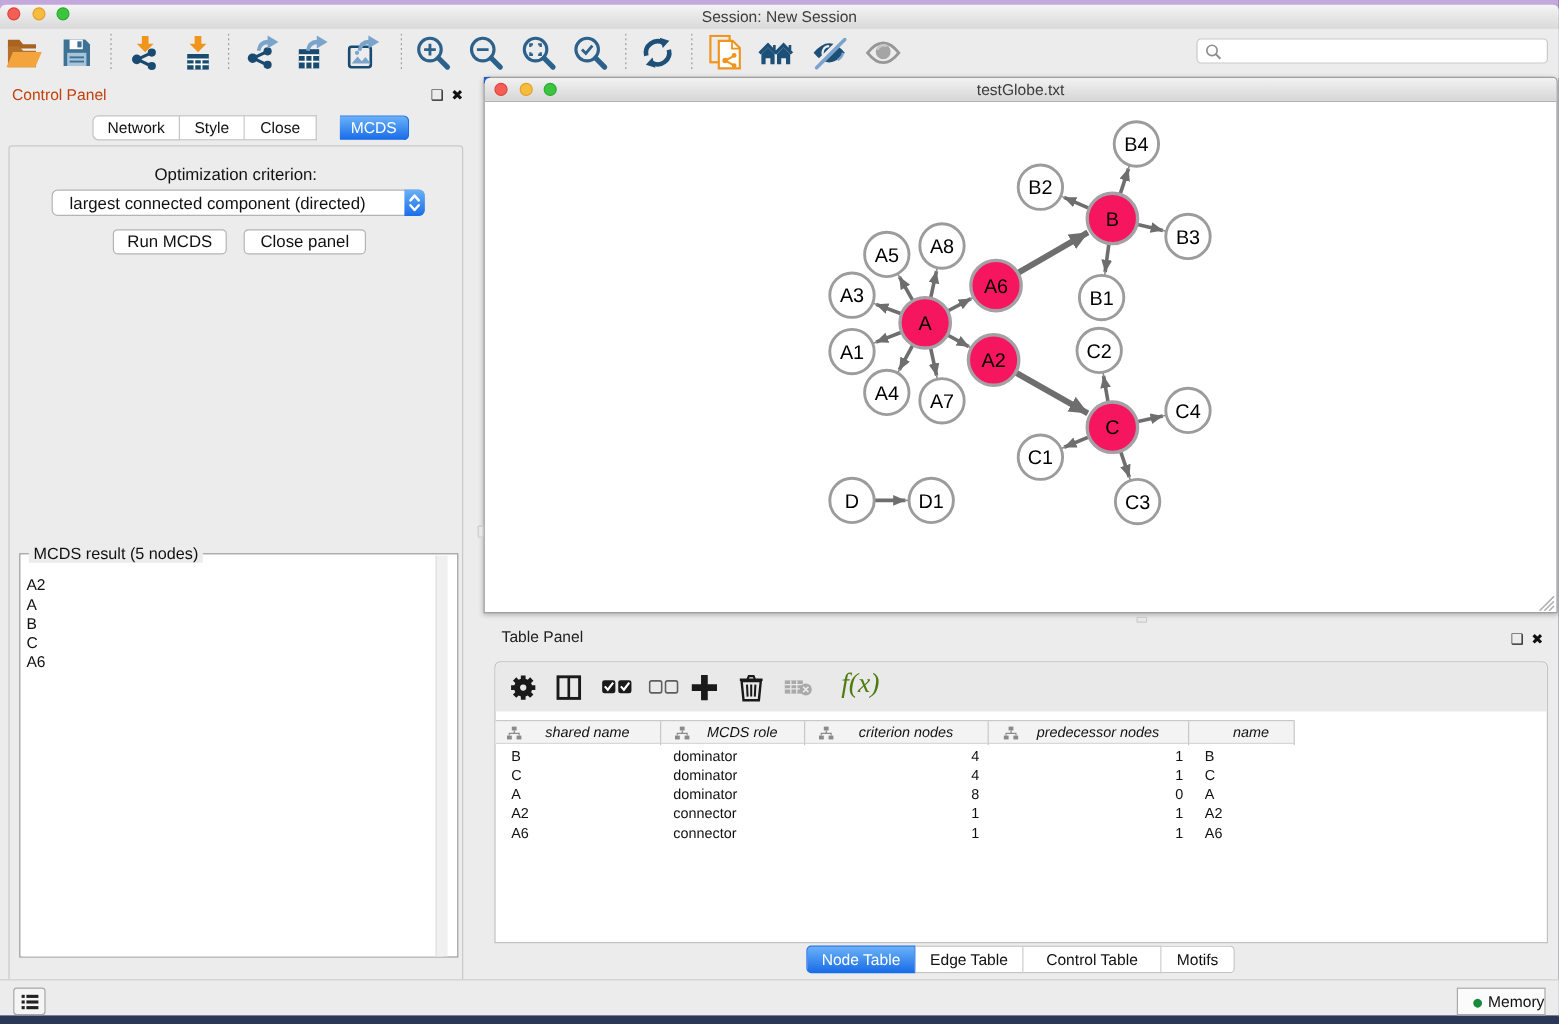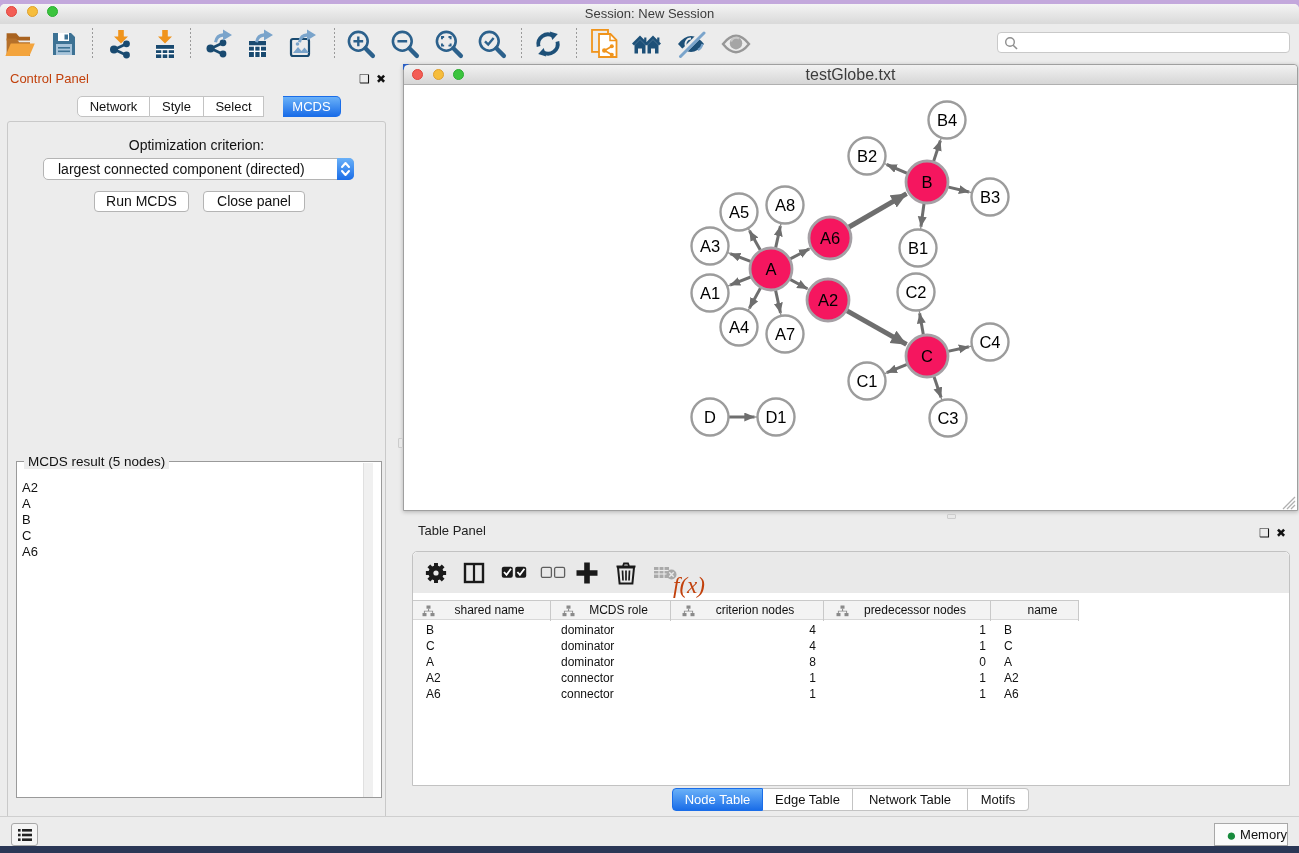--- a/index.html
+++ b/index.html
@@ -40,31 +40,31 @@
 #btnRun { left:86px; width:95px; }
 #btnClose { left:195px; width:102px; }
 #fieldset { left:8px; top:339px; width:366px; height:337px; border:1px solid #9a9a9a; background:#fff; }
 #legend { left:7px; top:-8px; background:#ececec; padding:0 4px; font-size:13.5px; color:#111; z-index:3; }
 #mcdsList { left:1px; top:1px; width:351px; height:334px; background:#fff; font-size:13px; color:#111; line-height:16px; padding:17px 0 0 4px; }
 #mcdsScroll { right:8px; top:1px; width:10px; height:334px; background:#f0f0f0; border-left:1px solid #e0e0e0; }
 
 
 #netwin { left:403px; top:60px; width:895px; height:447px; background:#fff; border:1px solid #9f9f9f; border-radius:4px 4px 0 0; box-shadow:0 1px 4px rgba(0,0,0,.25); }
 #netTitleBar { left:0; top:0; width:893px; height:20px; background:linear-gradient(#f2f2f2,#d6d6d6); border-bottom:1px solid #b0b0b0; border-radius:4px 4px 0 0; }
-#netTitleBar .t { width:100%; text-align:center; font-size:16px; color:#3c3c3c; line-height:20px; }
+#netTitleBar .t { width:100%; text-align:center; font-size:13px; color:#3c3c3c; line-height:20px; }
 .ntl { width:11px; height:11px; border-radius:50%; top:4px; }
 #ntl1 { left:8px;  background:#f35e56; border:1px solid #e0443c; }
 #ntl2 { left:28.5px; background:#f6bd3c; border:1px solid #dfa02e; }
 #ntl3 { left:49px;  background:#3cc43e; border:1px solid #2aad33; }
 
 
 #tpTitle { left:418px; top:519px; font-size:13px; color:#222; }
 #tablePanel { left:412px; top:547px; width:878px; height:235px; background:#fff; border:1px solid #c2c2c2; border-radius:5px 5px 0 0; }
 #tpToolbar { left:0; top:0; width:876px; height:41px; background:#e9e9e9; border-radius:5px 5px 0 0; }
-#thead { left:0; top:48px; width:666px; height:20px; background:#f3f3f3; border-bottom:1px solid #d8d8d8; border-top:1px solid #c9c9c9; }
+#thead { left:0; top:48px; width:666px; height:20px; background:#f3f3f3; border-bottom:1px solid #d8d8d8; border-top:1px solid #c9c9c9;font-style:italic; }
 .th { position:absolute; top:0; height:20px; border-right:1px solid #c9c9c9; font-size:12px; color:#111; text-align:center; line-height:19px; text-indent:16px; }
 .hic { position:absolute; top:4px; }
 .tr { position:absolute; left:0; width:666px; font-size:12px; color:#111; height:16px; line-height:16px; }
 .td { position:absolute; }
 .num { width:100px; text-align:right; }
 
 
 #btTabs { left:672px; top:784px; height:36px; }
 .btab { float:left; height:23px; line-height:22px; font-size:13px; text-align:center; background:#fff; border:1px solid #c3c3c3; border-left:none; color:#111; }
 .btab.sel { background:linear-gradient(#6ab1f8,#1a6de8); color:#fff; border-color:#1a6de8; border-radius:4px 0 0 4px; border-left:1px solid #1a6de8; }
@@ -216,21 +216,21 @@
       </svg>
     </div>
   </div>
 
   <div id="cpTitle" class="abs">Control Panel</div>
   <div class="winbtn abs" style="left:359px;">❑</div>
   <div class="winbtn abs" style="left:376px;">✖</div>
   <div id="cpTabs" class="abs">
     <div class="tab" style="width:73px;">Network</div>
     <div class="tab" style="width:54px;">Style</div>
-    <div class="tab" style="width:60px;">Select</div>
+    <div class="tab" style="width:60px;">Close</div>
     <div class="tab sel" style="width:58px;">MCDS</div>
   </div>
   <div id="cpBody" class="abs">
     <div id="optLabel" class="abs">Optimization criterion:</div>
     <div id="dropdown" class="abs">largest connected component (directed)
       <div id="ddBtn" class="abs"><svg width="17" height="22" viewBox="0 0 17 22">
             <path d="M5,9 l3.5,-4 3.5,4 M5,13 l3.5,4 3.5,-4" fill="none" stroke="#fff" stroke-width="2" stroke-linejoin="round" stroke-linecap="round"></path>
           </svg></div>
     </div>
     <div id="btnRun" class="btn abs">Run MCDS</div>
@@ -394,21 +394,21 @@
         <rect x="1" y="1" width="15" height="11" fill="#a9a9a9"></rect>
         <g stroke="#e9e9e9" stroke-width="1.1">
           <line x1="1" y1="4.5" x2="16" y2="4.5"></line>
             <line x1="1" y1="8" x2="16" y2="8"></line>
           <line x1="6" y1="1" x2="6" y2="12"></line>
             <line x1="11" y1="1" x2="11" y2="12"></line>
         </g>
         <circle cx="18.5" cy="8.5" r="5" fill="#a9a9a9"></circle>
         <path d="M16.3,6.3 l4.4,4.4 M20.7,6.3 l-4.4,4.4" stroke="#e9e9e9" stroke-width="1.4"></path>
       </svg>
-      <div class="abs" style="left:260px;top:5px;font:italic 23px 'Liberation Serif',serif;color:#c2410c;margin-top:16px;">f(x)</div>
+      <div class="abs" style="left:288px;top:5px;font:italic 23px 'Liberation Serif',serif;color:#4d7c0f;">f(x)</div>
     </div>
     <div id="thead" class="abs">
       <div class="th" style="left:0; width:138px;">shared name</div>
       <div class="th" style="left:138px; width:120px;">MCDS role</div>
       <div class="th" style="left:258px; width:153px;">criterion nodes</div>
       <div class="th" style="left:411px; width:167px;">predecessor nodes</div>
       <div class="th" style="left:578px; width:88px;">name</div>
       <svg class="hic" style="left:9px;" width="13" height="12" viewBox="0 0 13 12">
           <g fill="#8a8a8a">
             <rect x="4.5" y="0.5" width="4" height="3.2"></rect>
@@ -474,21 +474,21 @@
         <span class="td" style="left:13px;">A6</span>
         <span class="td" style="left:148px;">connector</span>
         <span class="td num" style="left:303px;">1</span>
         <span class="td num" style="left:473px;">1</span>
         <span class="td" style="left:591px;">A6</span>
       </div>
   </div>
   <div id="btTabs" class="abs">
     <div class="btab sel" style="width:91px;">Node Table</div>
     <div class="btab" style="width:90px;">Edge Table</div>
-    <div class="btab" style="width:115px;">Network Table</div>
+    <div class="btab" style="width:115px;">Control Table</div>
     <div class="btab" style="width:61px;">Motifs</div>
   </div>
 
   <div id="statusbar" class="abs">
     <div id="sbBtn" class="abs"><svg width="26" height="18" viewBox="0 0 26 18" style="margin:2px 0 0 0;">
           <g fill="#222">
             <rect x="6" y="3" width="2.6" height="2.6"></rect>
             <rect x="10" y="3" width="10" height="2.6"></rect>
             <rect x="6" y="7.7" width="2.6" height="2.6"></rect>
             <rect x="10" y="7.7" width="10" height="2.6"></rect>

